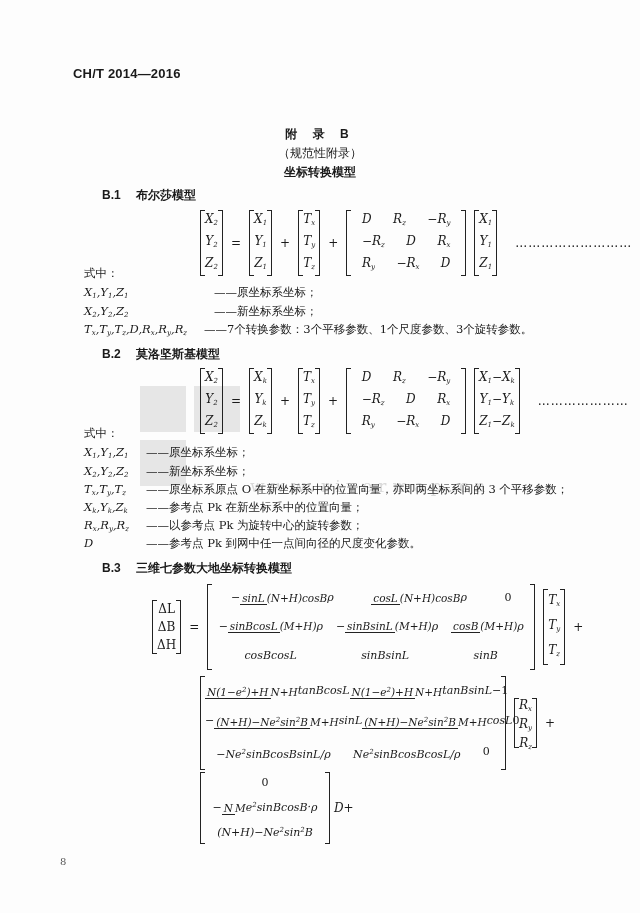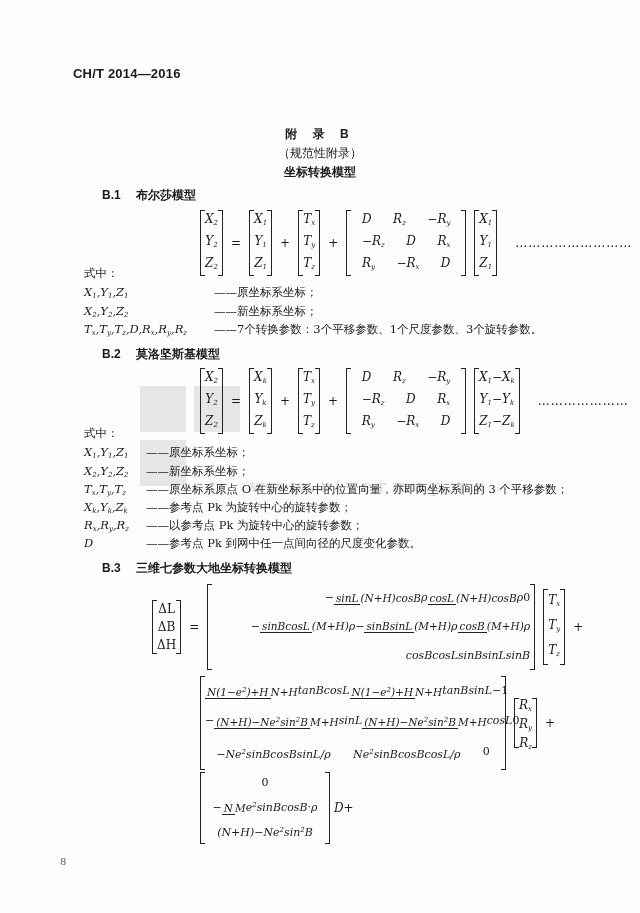--- a/index.html
+++ b/index.html
@@ -122,21 +122,21 @@
     <span class="dots">………………………</span>
     <span class="eqno">（B.1）</span>
   </div>
 
   <div class="abs txt" style="left:84px;top:266px;">式中：</div>
   <div class="abs txt" style="left:84px;top:285px;"><span class="it">X<sub>1</sub>,Y<sub>1</sub>,Z<sub>1</sub></span></div>
   <div class="abs txt" style="left:214px;top:285px;">——原坐标系坐标；</div>
   <div class="abs txt" style="left:84px;top:304px;"><span class="it">X<sub>2</sub>,Y<sub>2</sub>,Z<sub>2</sub></span></div>
   <div class="abs txt" style="left:214px;top:304px;">——新坐标系坐标；</div>
   <div class="abs txt" style="left:84px;top:322px;"><span class="it">T<sub>x</sub>,T<sub>y</sub>,T<sub>z</sub>,D,R<sub>x</sub>,R<sub>y</sub>,R<sub>z</sub></span></div>
-  <div class="abs txt" style="left:214px;top:322px;">——7个转换参数：3个平移参数、1个尺度参数、3个旋转参数。</div>
+  <div class="abs txt" style="left:204px;top:322px;">——7个转换参数：3个平移参数、1个尺度参数、3个旋转参数。</div>
 
   <div class="abs sec" style="top:346px;">
     <span class="num">B.2</span><span>莫洛坚斯基模型</span>
   </div>
 
   <div class="abs eq" style="left:196px;top:368px;">
     <div class="mat">
         <div class="row">
           <span>X<sub>2</sub></span>
         </div>
@@ -205,21 +205,21 @@
   </div>
 
   <div class="abs txt" style="left:84px;top:426px;">式中：</div>
   <div class="abs txt" style="left:84px;top:445px;"><span class="it">X<sub>1</sub>,Y<sub>1</sub>,Z<sub>1</sub></span></div>
   <div class="abs txt" style="left:146px;top:445px;">——原坐标系坐标；</div>
   <div class="abs txt" style="left:84px;top:464px;"><span class="it">X<sub>2</sub>,Y<sub>2</sub>,Z<sub>2</sub></span></div>
   <div class="abs txt" style="left:146px;top:464px;">——新坐标系坐标；</div>
   <div class="abs txt" style="left:84px;top:482px;"><span class="it">T<sub>x</sub>,T<sub>y</sub>,T<sub>z</sub></span></div>
   <div class="abs txt" style="left:146px;top:482px;">——原坐标系原点 O 在新坐标系中的位置向量，亦即两坐标系间的 3 个平移参数；</div>
   <div class="abs txt" style="left:84px;top:500px;"><span class="it">X<sub>k</sub>,Y<sub>k</sub>,Z<sub>k</sub></span></div>
-  <div class="abs txt" style="left:146px;top:500px;">——参考点 Pk 为旋转中心的旋转参数；</div>
+  <div class="abs txt" style="left:146px;top:500px;">——参考点 Pk 在新坐标系中的位置向量；</div>
   <div class="abs txt" style="left:84px;top:518px;"><span class="it">R<sub>x</sub>,R<sub>y</sub>,R<sub>z</sub></span></div>
   <div class="abs txt" style="left:146px;top:518px;">——以参考点 Pk 为旋转中心的旋转参数；</div>
   <div class="abs txt" style="left:84px;top:536px;"><span class="it">D</span></div>
   <div class="abs txt" style="left:146px;top:536px;">——参考点 Pk 到网中任一点间向径的尺度变化参数。</div>
 
   <div class="abs sec" style="top:560px;">
     <span class="num">B.3</span><span>三维七参数大地坐标转换模型</span>
   </div>
 
   <div class="abs eq" style="left:148px;top:584px;">
@@ -228,21 +228,21 @@
           <span style="font-style:normal">ΔL</span>
         </div>
         <div class="row">
           <span style="font-style:normal">ΔB</span>
         </div>
         <div class="row">
           <span style="font-style:normal">ΔH</span>
         </div>
       </div>
     <span class="op">=</span>
-    <div class="mat" style="width:318px;height:86px;align-items:flex-end;">
+    <div class="mat" style="width:318px;height:86px;">
       <div class="row cell">
           <span>−<span class="frac"><span class="n">sinL</span><span>(N+H)cosB</span></span>ρ</span>
           <span><span class="frac"><span class="n">cosL</span><span>(N+H)cosB</span></span>ρ</span>
           <span style="font-style:normal">0</span>
         </div>
       <div class="row cell">
           <span>−<span class="frac"><span class="n">sinBcosL</span><span>(M+H)</span></span>ρ</span>
           <span>−<span class="frac"><span class="n">sinBsinL</span><span>(M+H)</span></span>ρ</span>
           <span><span class="frac"><span class="n">cosB</span><span>(M+H)</span></span>ρ</span>
         </div>

